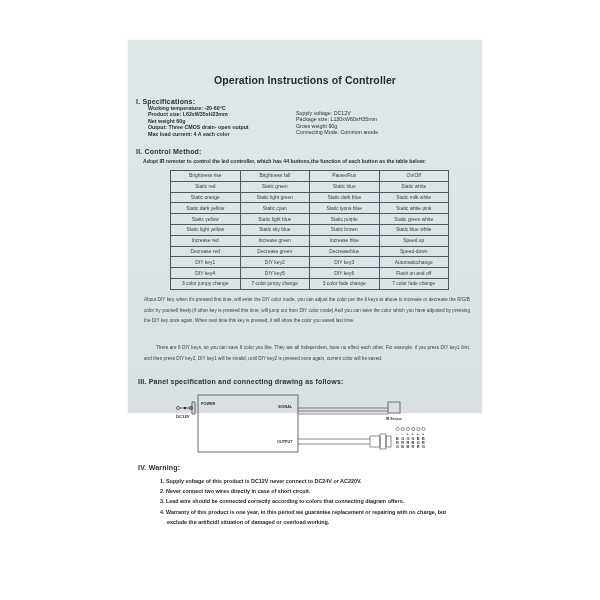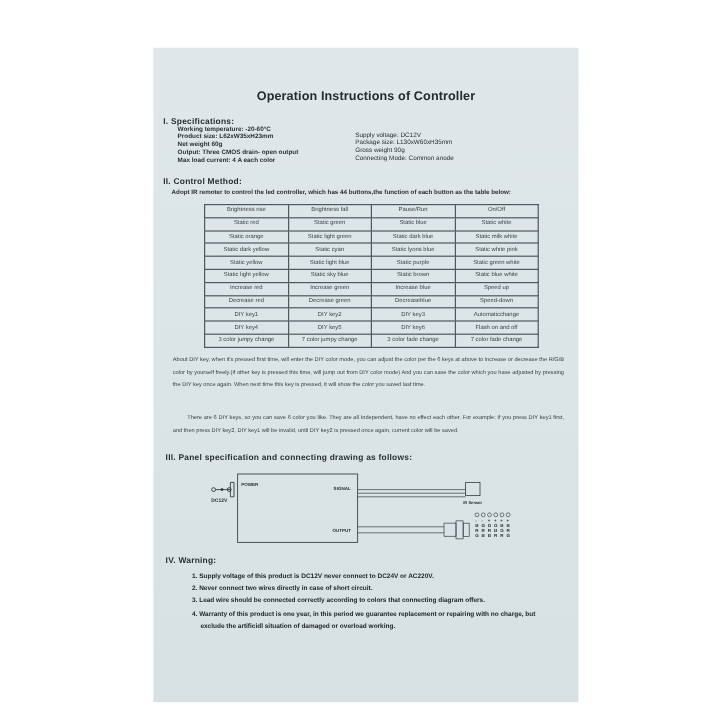--- a/index.html
+++ b/index.html
@@ -2,21 +2,21 @@
 <html><head>
   <meta charset="utf-8">
   <style>
     * { box-sizing: border-box; margin: 0; padding: 0; }
     html, body { width: 600px; height: 600px; background: #ffffff; overflow: hidden; }
     body { position: relative; font-family: "Liberation Sans", sans-serif; color: #1f2326; }
 
     .paper {
       position: absolute;
       left: 128px; top: 40px;
-      width: 354px; height: 545px;
+      width: 354px; height: 373px;
       background: linear-gradient(180deg, #dfe7ea 0%, #dbe4e7 50%, #d7e0e3 100%);
       box-shadow: 0 0 2px rgba(0,0,0,0.08);
     }
 
     .title {
       position: absolute; left: 0; width: 100%; top: 34px;
       text-align: center; font-weight: bold; font-size: 10.5px; color: #262b2e;
       letter-spacing: 0.1px;
     }
 

